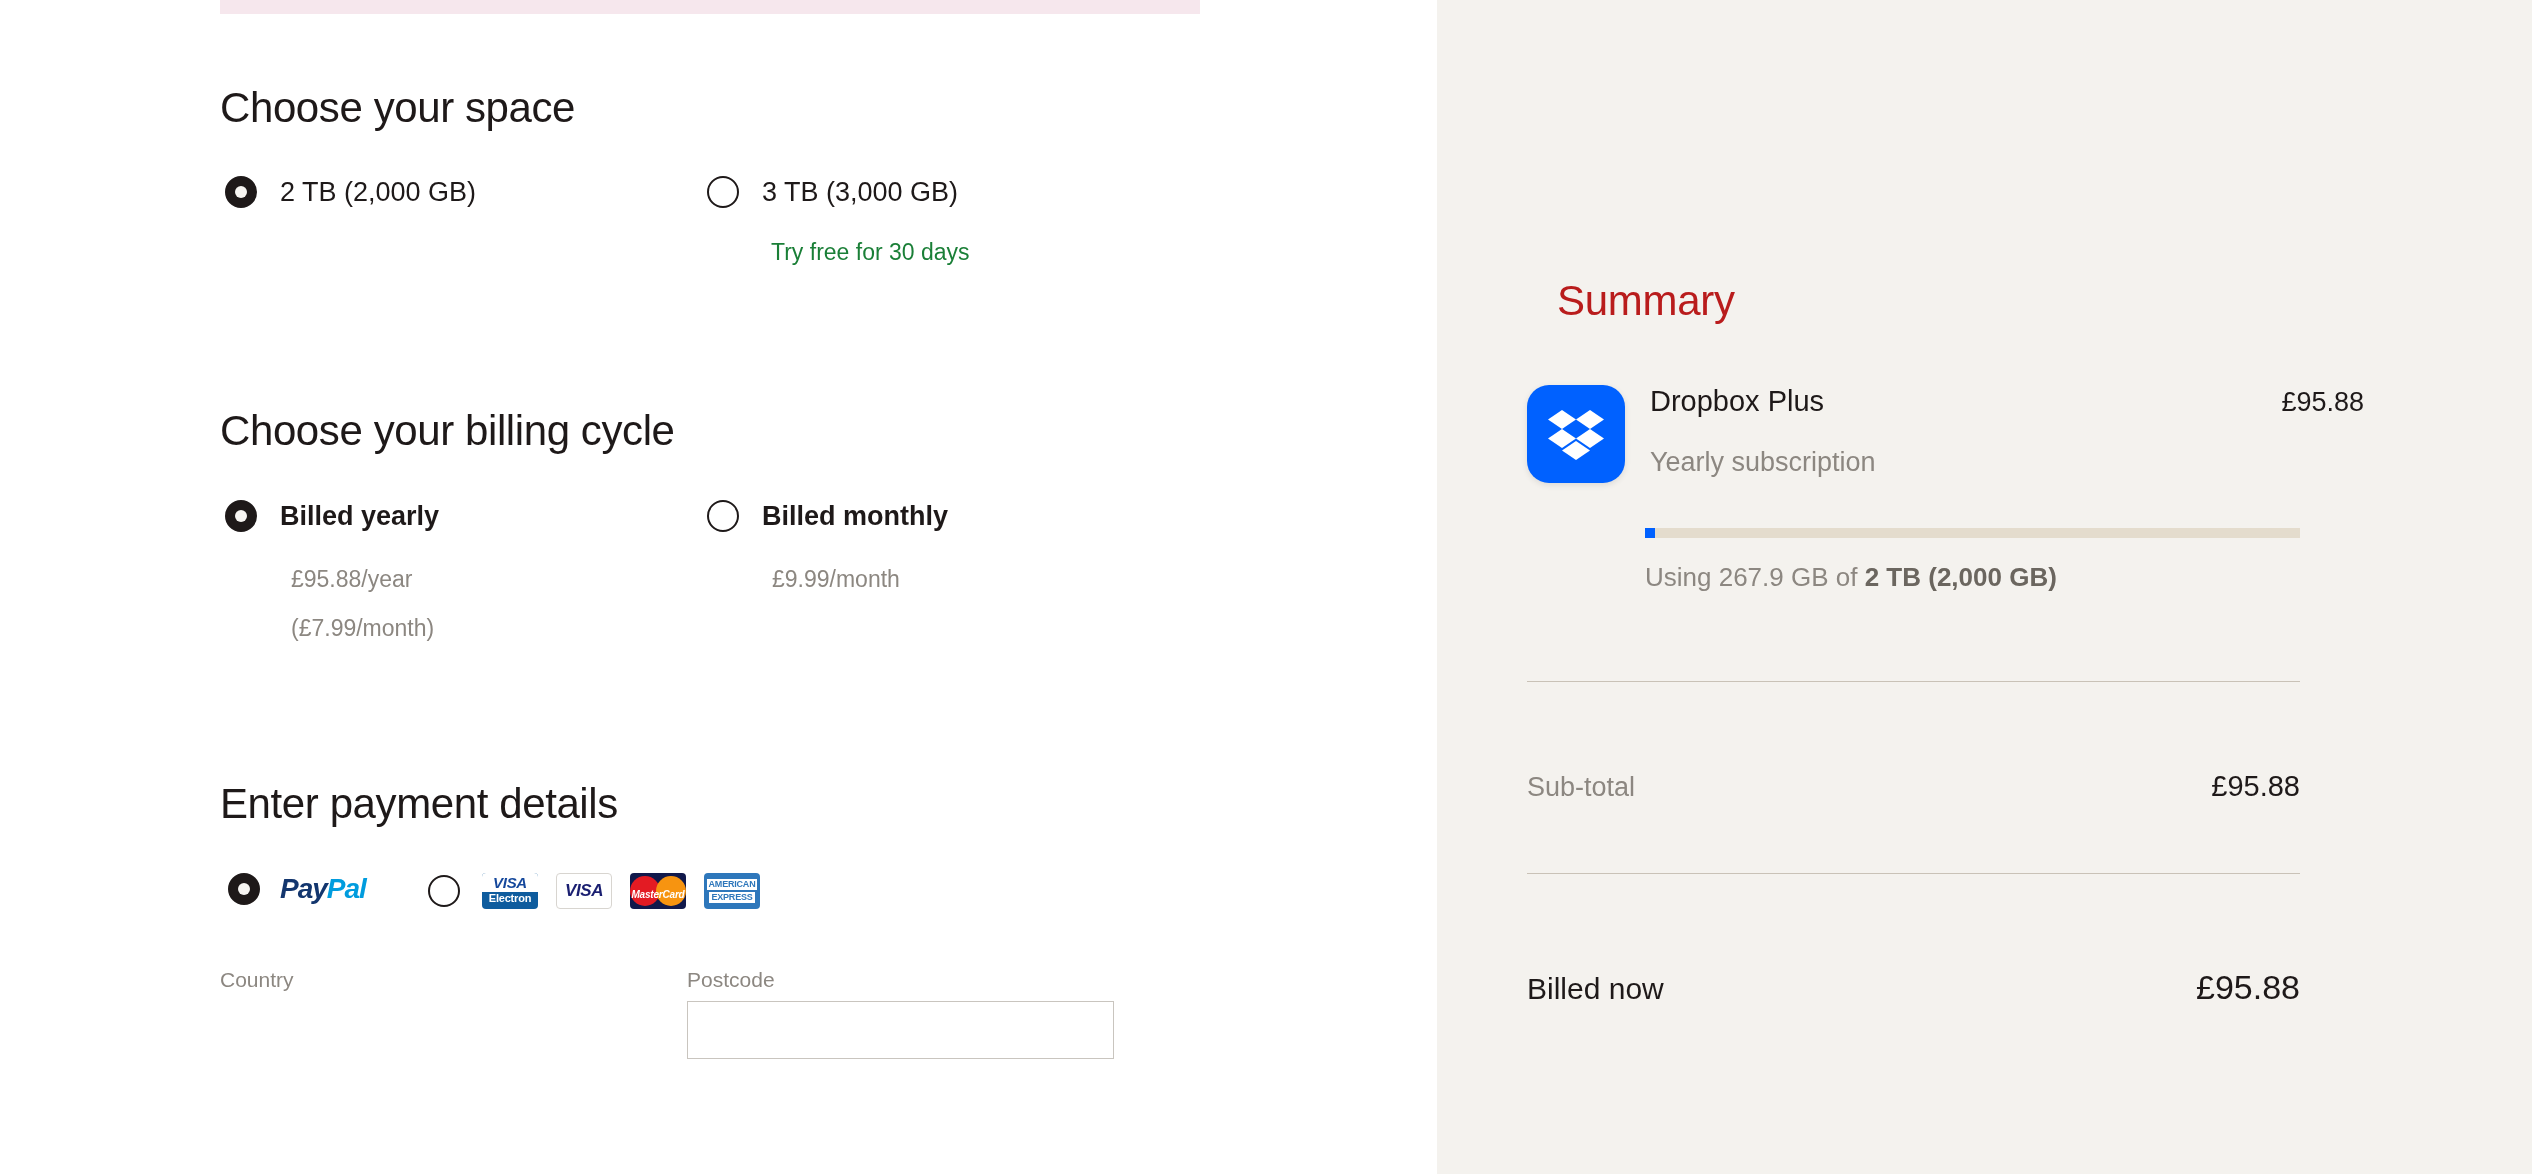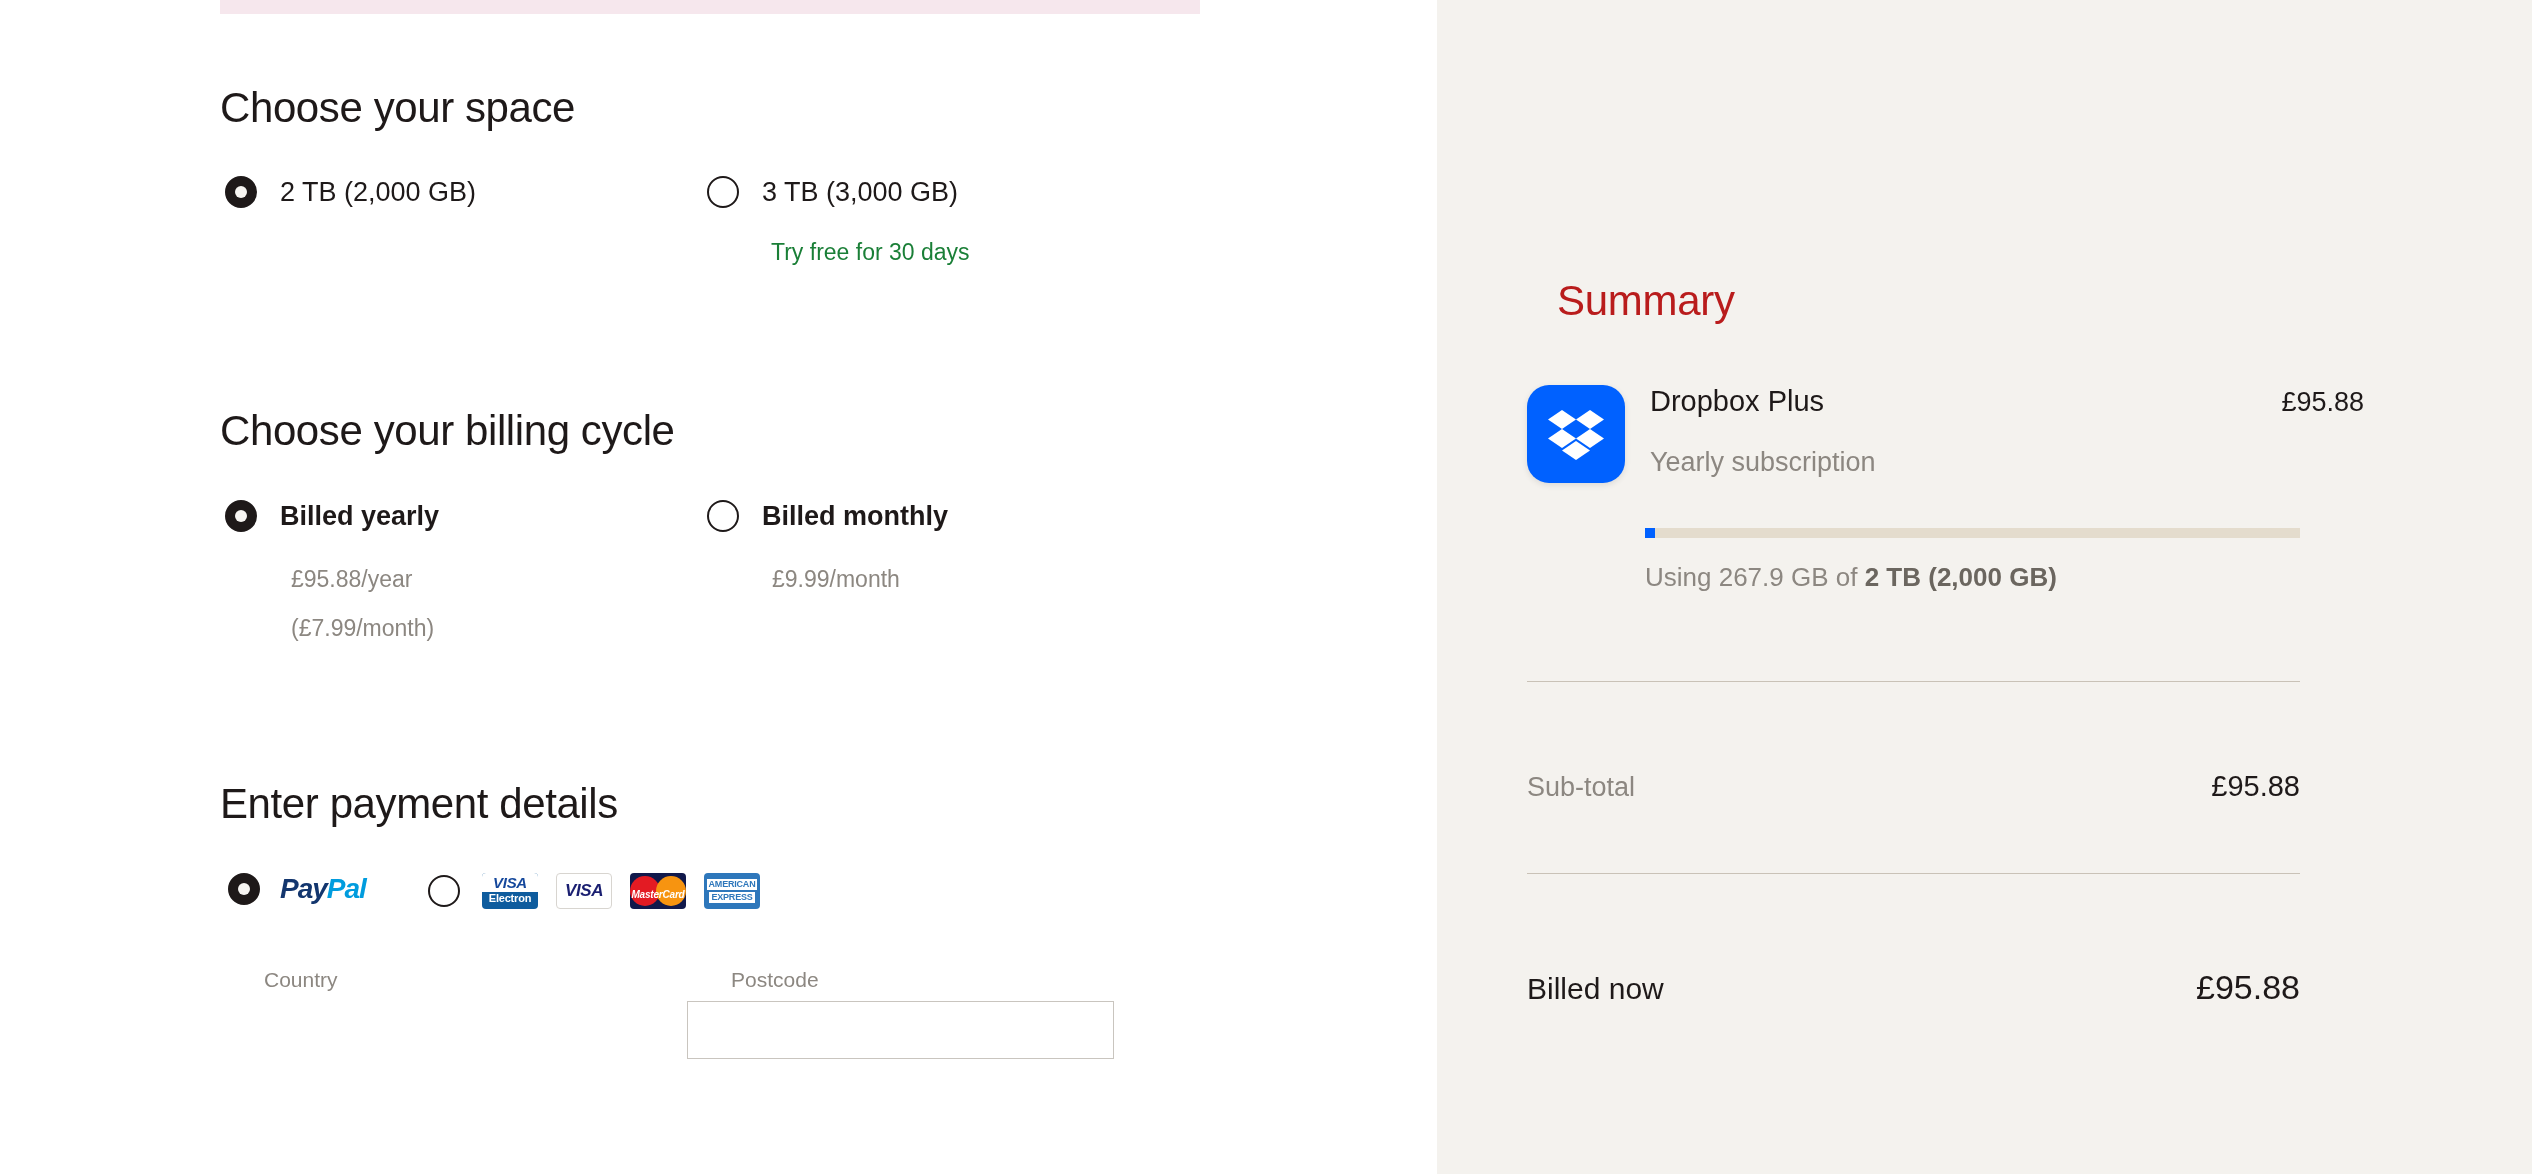--- a/index.html
+++ b/index.html
@@ -201,21 +201,20 @@
     line-height: 11px;
   }
 
   
   .field { position: absolute; }
   .field-label {
     font-size: 21px;
     color: #8c8781;
     margin-bottom: 9px;
     display: block;
-    margin-left: 44px;
   }
   .field-box {
     border: 1px solid #c9c5bf;
     background: #ffffff;
     height: 58px;
     display: flex;
     align-items: center;
     padding: 0 18px;
     position: relative;
   }

